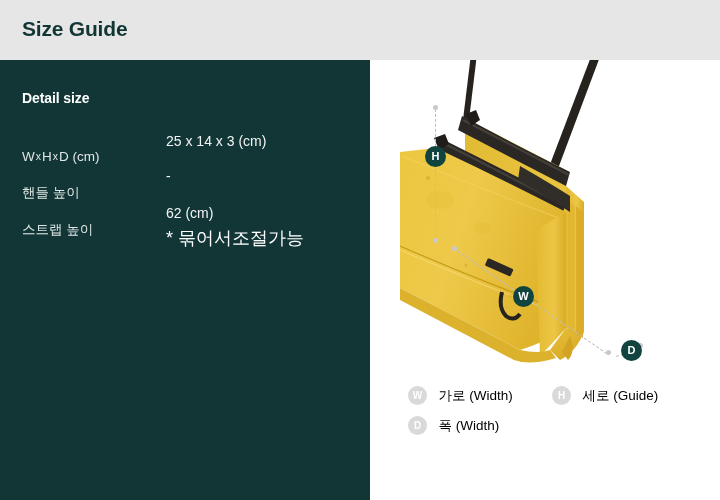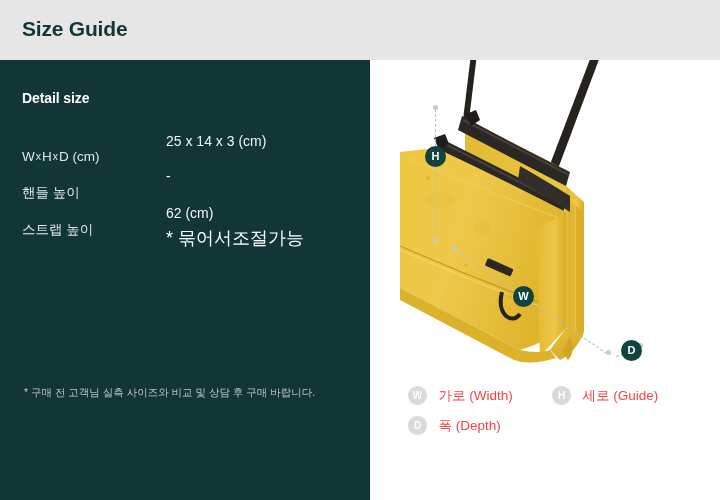--- a/index.html
+++ b/index.html
@@ -185,21 +185,21 @@
     font-size: 10px;
     font-weight: bold;
     line-height: 19px;
     text-align: center;
     vertical-align: middle;
   }
   .legend-label {
     display: inline-block;
     margin-left: 7px;
     font-size: 13.5px;
-    color: #ef4444;
+    color: #000000;
     vertical-align: middle;
   }
 </style>
 </head>
 <body>
 
 <div id="page">
 
   <div id="header">
     <div id="header-title">Size Guide</div>
@@ -217,21 +217,20 @@
       <div class="spec-label">핸들 높이</div>
       <div class="spec-value">-</div>
     </div>
 
     <div class="spec-row" id="row-2">
       <div class="spec-label">스트랩 높이</div>
       <div class="spec-value">62 (cm)</div>
       <div class="spec-note">* 묶어서조절가능</div>
     </div>
 
-    <div class="footnote" id="footnote-0">* 구매 전 고객님 실측 사이즈와 비교 및 상담 후 구매 바랍니다.</div>
   </div>
 
   <div id="photo-area">
 
     <svg id="bag-photo" viewBox="0 0 350 440">
       <defs>
         <linearGradient id="gradFront" x1="0" y1="0" x2="1" y2="0.4">
           <stop offset="0%" stop-color="#edc73f"></stop>
           <stop offset="45%" stop-color="#eec94a"></stop>
           <stop offset="100%" stop-color="#dfb42c"></stop>
@@ -322,17 +321,17 @@
     <div class="legend-item" id="legend-item-0">
       <span class="legend-badge">W</span>
       <span class="legend-label">가로 (Width)</span>
     </div>
     <div class="legend-item" id="legend-item-1">
       <span class="legend-badge">H</span>
       <span class="legend-label">세로 (Guide)</span>
     </div>
     <div class="legend-item" id="legend-item-2">
       <span class="legend-badge">D</span>
-      <span class="legend-label">폭 (Depth)</span>
+      <span class="legend-label">폭 (Width)</span>
     </div>
   </div>
 
 </div>
 
 </body></html>

